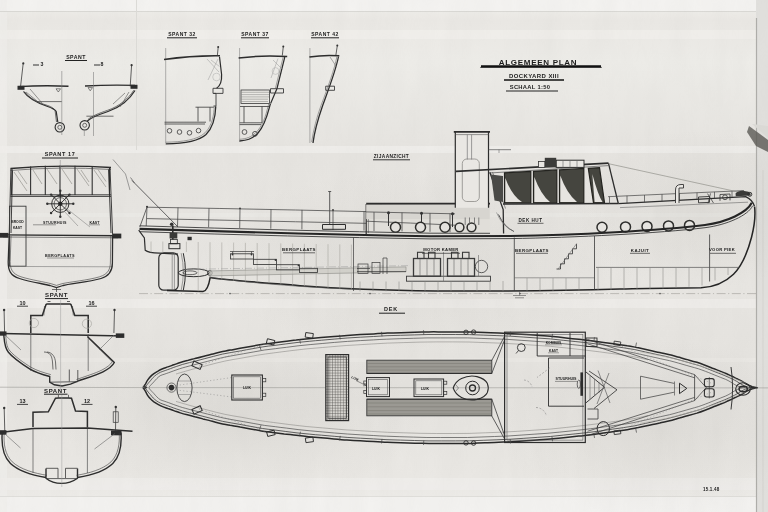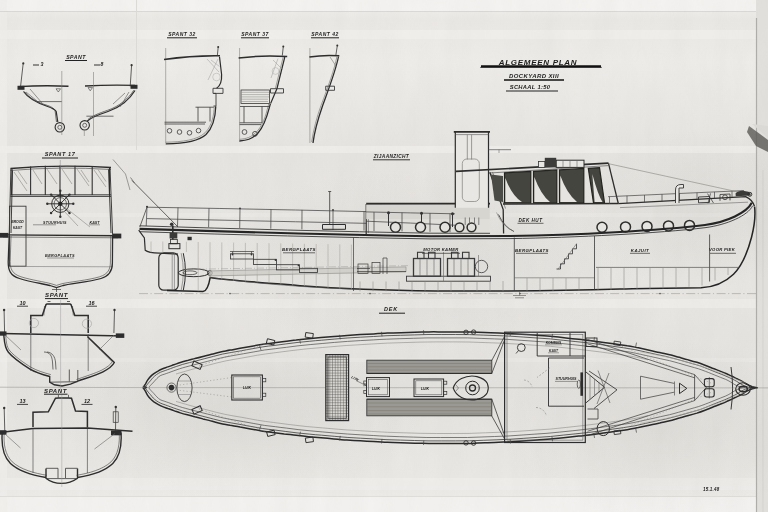--- a/index.html
+++ b/index.html
@@ -1,17 +1,17 @@
 <!DOCTYPE html>
 <html><head>
 <meta charset="utf-8">
 <style>
   html,body{margin:0;padding:0;background:#e9e8e5;}
   #page{position:relative;width:768px;height:512px;overflow:hidden;background:#d946ef;
-        font-family:"Liberation Sans", sans-serif;font-style:italic;}
+        font-family:"Liberation Sans", sans-serif;}
   svg{display:block}
   text{font-family:"Liberation Sans", sans-serif;fill:#1c1c1c;font-weight:bold;}
 </style>
 </head>
 <body>
 <div id="page">
 <svg width="768" height="512" viewBox="0 0 768 512">
 <defs>
   <linearGradient id="paper" x1="0" y1="0" x2="0" y2="1">
     <stop offset="0" stop-color="#f3f2ef"></stop>

